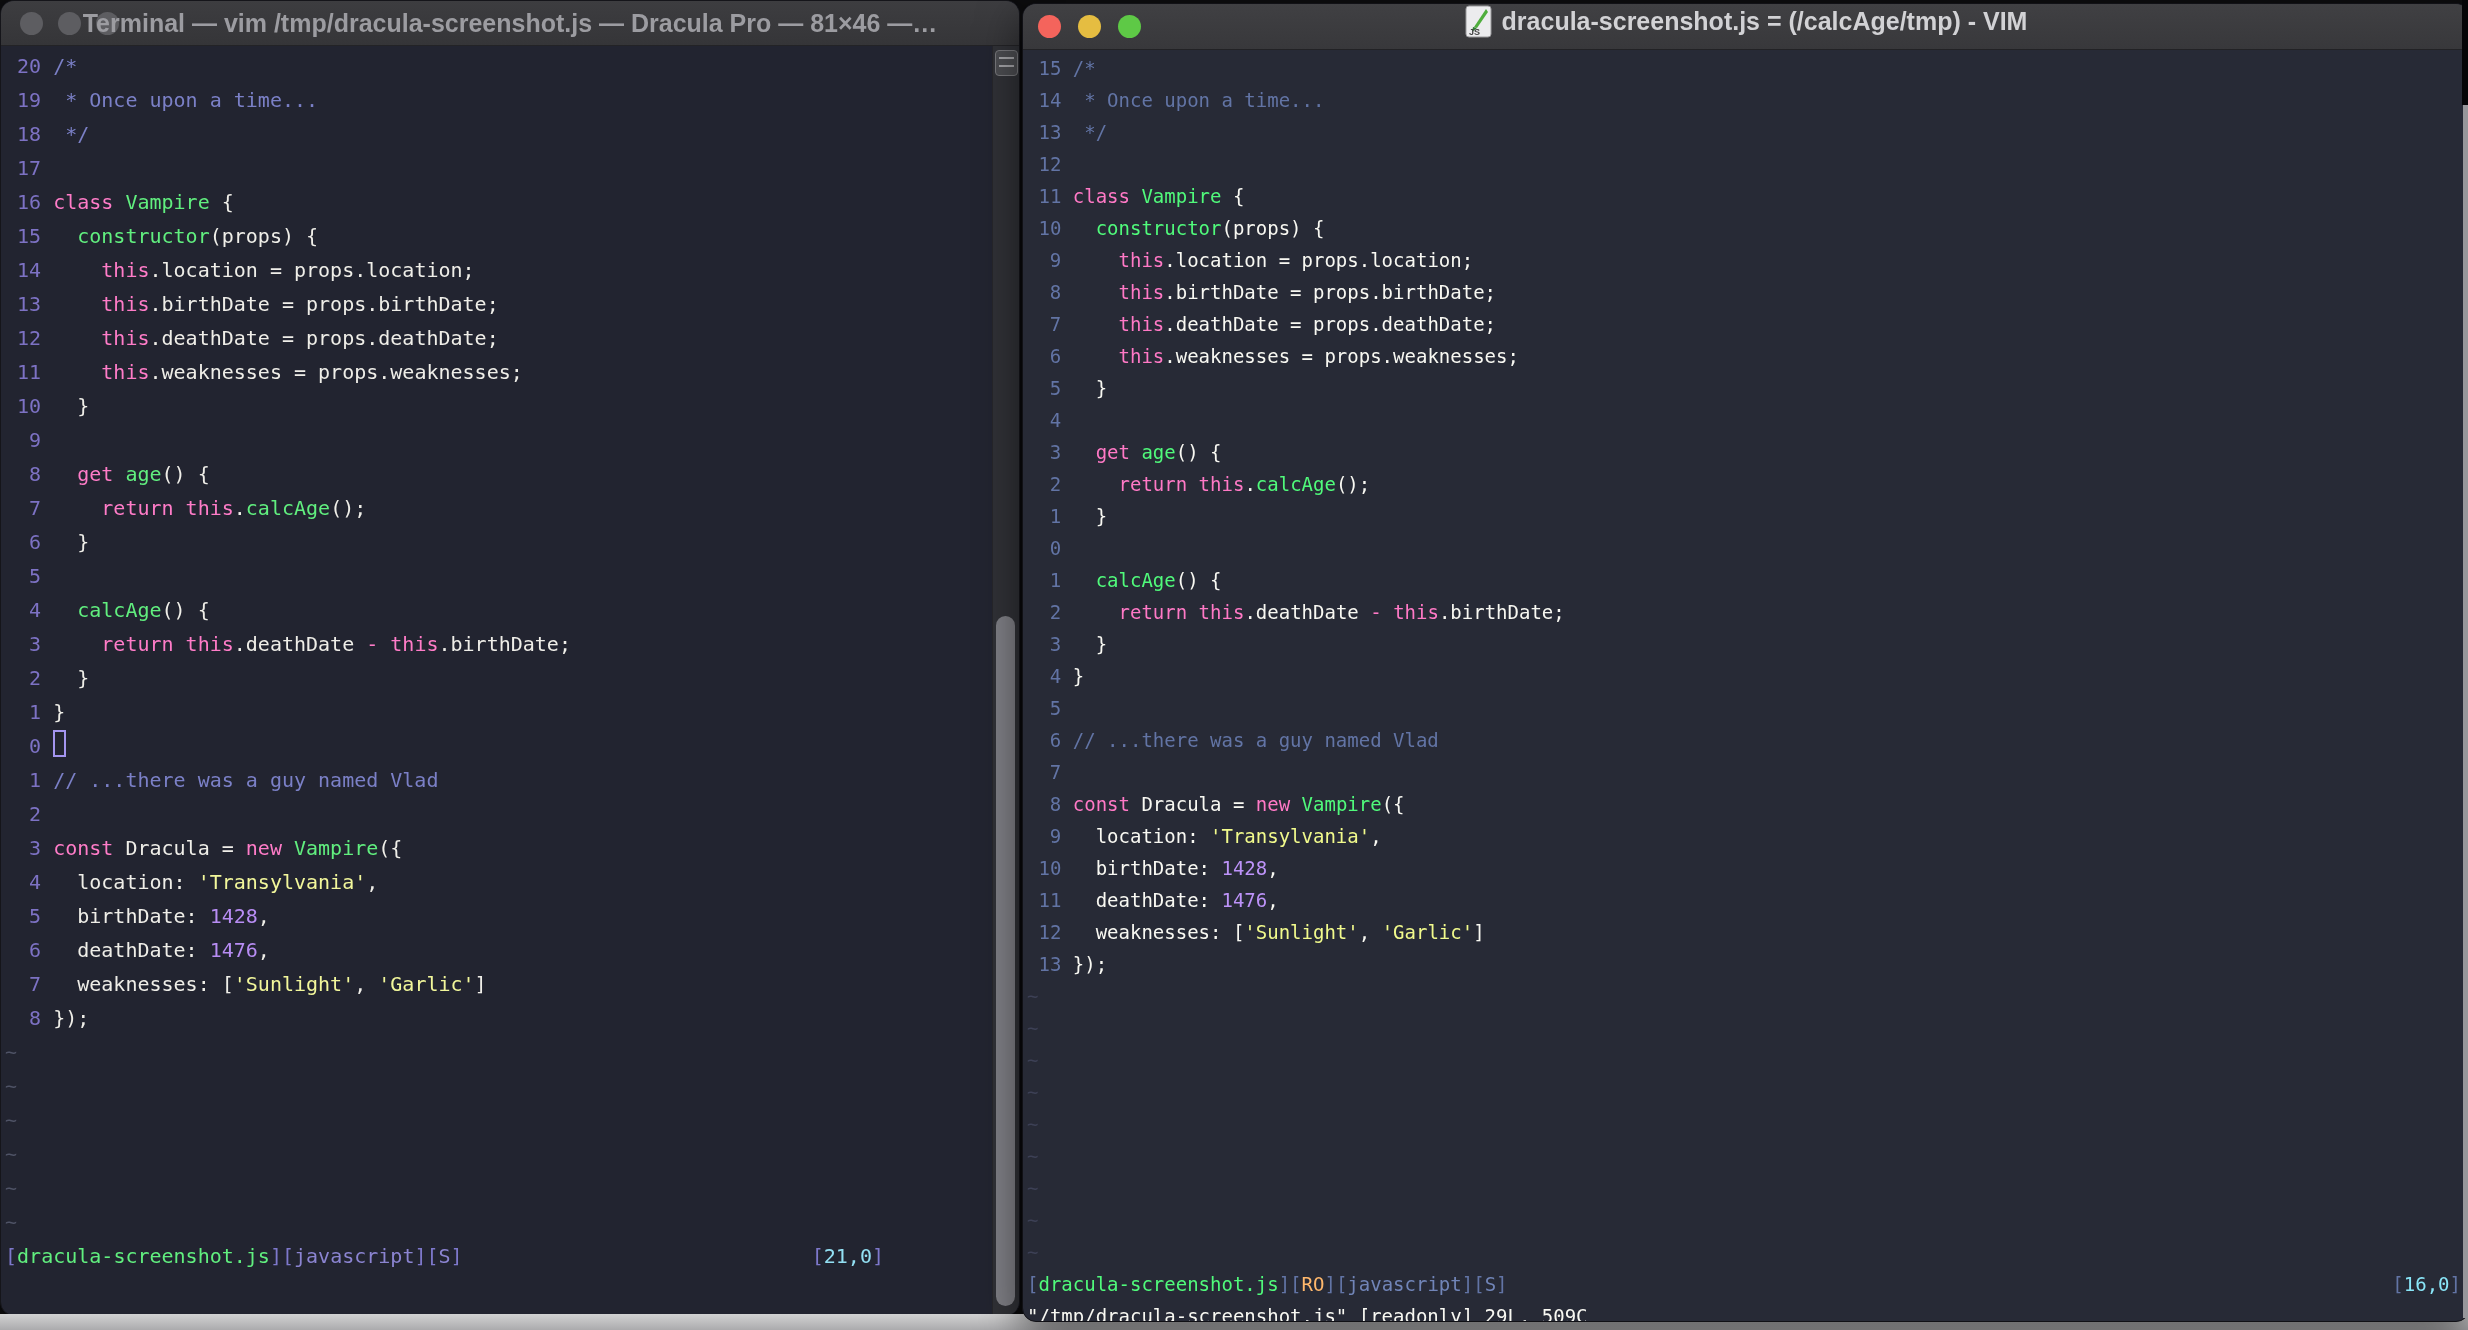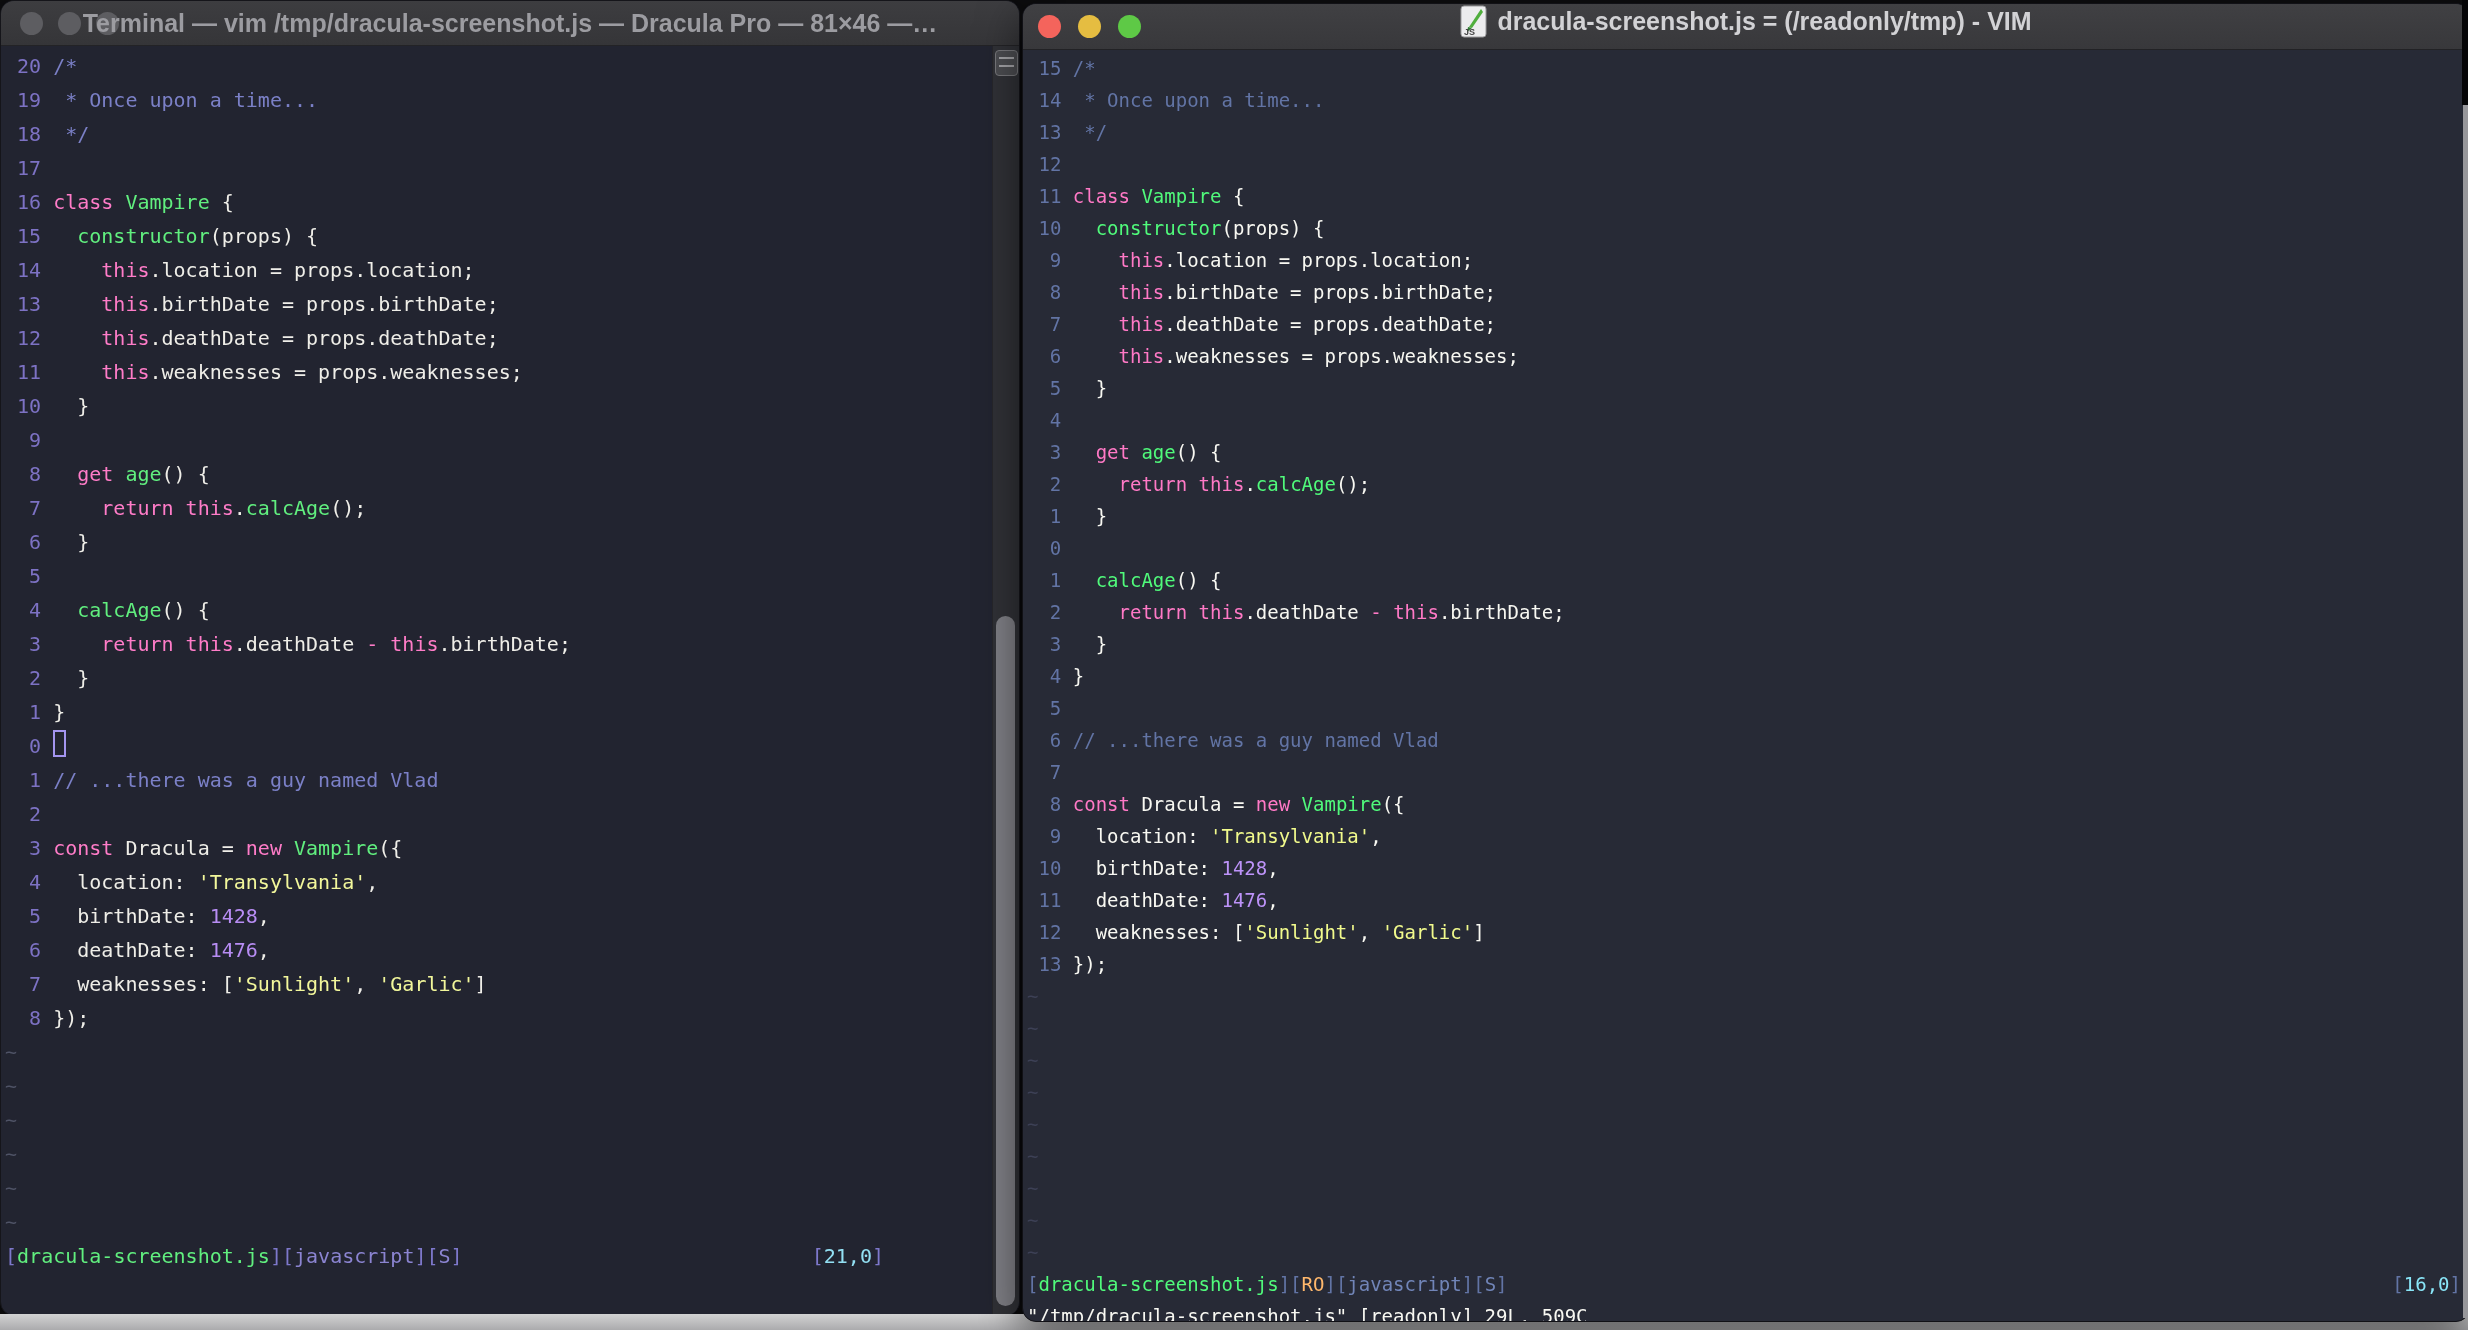--- a/index.html
+++ b/index.html
@@ -82,21 +82,21 @@
     <span class="traffic t1"></span>
     <span class="traffic t2"></span>
     <span class="traffic t3"></span>
     <div id="right-title-group">
       <svg class="icon-doc" viewBox="0 0 27 33">
         <rect x="1" y="1" width="25" height="31" rx="3" fill="#ececee" stroke="#9a9a9c"></rect>
         <path d="M21 4 L9 22 L12 23 L23 7 Z" fill="#4fae3d"></path>
         <path d="M8 22 l4 1 -5 4 z" fill="#2e7d32"></path>
         <text x="4" y="30" font-family="Liberation Sans, sans-serif" font-size="9" font-weight="bold" fill="#444">JS</text>
       </svg>
-      <div class="titletext">dracula-screenshot.js = (/readonly/tmp) - VIM</div>
+      <div class="titletext">dracula-screenshot.js = (/calcAge/tmp) - VIM</div>
     </div>
   </div>
   <div id="right-content"><div class="row"><span class="ln" style="color: rgb(98, 116, 165);">15</span><span><span style="color: rgb(98, 116, 165);">/*</span></span></div><div class="row"><span class="ln" style="color: rgb(98, 116, 165);">14</span><span><span style="color: rgb(98, 116, 165);"> * Once upon a time...</span></span></div><div class="row"><span class="ln" style="color: rgb(98, 116, 165);">13</span><span><span style="color: rgb(98, 116, 165);"> */</span></span></div><div class="row"><span class="ln" style="color: rgb(98, 116, 165);">12</span><span></span></div><div class="row"><span class="ln" style="color: rgb(98, 116, 165);">11</span><span><span style="color: rgb(255, 121, 198);">class</span><span style="color: rgb(248, 248, 242);"> </span><span style="color: rgb(80, 250, 123);">Vampire</span><span style="color: rgb(248, 248, 242);"> {</span></span></div><div class="row"><span class="ln" style="color: rgb(98, 116, 165);">10</span><span><span style="color: rgb(248, 248, 242);">  </span><span style="color: rgb(80, 250, 123);">constructor</span><span style="color: rgb(248, 248, 242);">(props) {</span></span></div><div class="row"><span class="ln" style="color: rgb(98, 116, 165);">9</span><span><span style="color: rgb(248, 248, 242);">    </span><span style="color: rgb(255, 121, 198);">this</span><span style="color: rgb(248, 248, 242);">.location = props.location;</span></span></div><div class="row"><span class="ln" style="color: rgb(98, 116, 165);">8</span><span><span style="color: rgb(248, 248, 242);">    </span><span style="color: rgb(255, 121, 198);">this</span><span style="color: rgb(248, 248, 242);">.birthDate = props.birthDate;</span></span></div><div class="row"><span class="ln" style="color: rgb(98, 116, 165);">7</span><span><span style="color: rgb(248, 248, 242);">    </span><span style="color: rgb(255, 121, 198);">this</span><span style="color: rgb(248, 248, 242);">.deathDate = props.deathDate;</span></span></div><div class="row"><span class="ln" style="color: rgb(98, 116, 165);">6</span><span><span style="color: rgb(248, 248, 242);">    </span><span style="color: rgb(255, 121, 198);">this</span><span style="color: rgb(248, 248, 242);">.weaknesses = props.weaknesses;</span></span></div><div class="row"><span class="ln" style="color: rgb(98, 116, 165);">5</span><span><span style="color: rgb(248, 248, 242);">  }</span></span></div><div class="row"><span class="ln" style="color: rgb(98, 116, 165);">4</span><span></span></div><div class="row"><span class="ln" style="color: rgb(98, 116, 165);">3</span><span><span style="color: rgb(248, 248, 242);">  </span><span style="color: rgb(255, 121, 198);">get</span><span style="color: rgb(248, 248, 242);"> </span><span style="color: rgb(80, 250, 123);">age</span><span style="color: rgb(248, 248, 242);">() {</span></span></div><div class="row"><span class="ln" style="color: rgb(98, 116, 165);">2</span><span><span style="color: rgb(248, 248, 242);">    </span><span style="color: rgb(255, 121, 198);">return</span><span style="color: rgb(248, 248, 242);"> </span><span style="color: rgb(255, 121, 198);">this</span><span style="color: rgb(248, 248, 242);">.</span><span style="color: rgb(80, 250, 123);">calcAge</span><span style="color: rgb(248, 248, 242);">();</span></span></div><div class="row"><span class="ln" style="color: rgb(98, 116, 165);">1</span><span><span style="color: rgb(248, 248, 242);">  }</span></span></div><div class="row"><span class="ln" style="color: rgb(98, 116, 165);">0</span><span></span></div><div class="row"><span class="ln" style="color: rgb(98, 116, 165);">1</span><span><span style="color: rgb(248, 248, 242);">  </span><span style="color: rgb(80, 250, 123);">calcAge</span><span style="color: rgb(248, 248, 242);">() {</span></span></div><div class="row"><span class="ln" style="color: rgb(98, 116, 165);">2</span><span><span style="color: rgb(248, 248, 242);">    </span><span style="color: rgb(255, 121, 198);">return</span><span style="color: rgb(248, 248, 242);"> </span><span style="color: rgb(255, 121, 198);">this</span><span style="color: rgb(248, 248, 242);">.deathDate </span><span style="color: rgb(255, 121, 198);">-</span><span style="color: rgb(248, 248, 242);"> </span><span style="color: rgb(255, 121, 198);">this</span><span style="color: rgb(248, 248, 242);">.birthDate;</span></span></div><div class="row"><span class="ln" style="color: rgb(98, 116, 165);">3</span><span><span style="color: rgb(248, 248, 242);">  }</span></span></div><div class="row"><span class="ln" style="color: rgb(98, 116, 165);">4</span><span><span style="color: rgb(248, 248, 242);">}</span></span></div><div class="row"><span class="ln" style="color: rgb(98, 116, 165);">5</span><span></span></div><div class="row"><span class="ln" style="color: rgb(98, 116, 165);">6</span><span><span style="color: rgb(98, 116, 165);">// ...there was a guy named Vlad</span></span></div><div class="row"><span class="ln" style="color: rgb(98, 116, 165);">7</span><span></span></div><div class="row"><span class="ln" style="color: rgb(98, 116, 165);">8</span><span><span style="color: rgb(255, 121, 198);">const</span><span style="color: rgb(248, 248, 242);"> Dracula = </span><span style="color: rgb(255, 121, 198);">new</span><span style="color: rgb(248, 248, 242);"> </span><span style="color: rgb(80, 250, 123);">Vampire</span><span style="color: rgb(248, 248, 242);">({</span></span></div><div class="row"><span class="ln" style="color: rgb(98, 116, 165);">9</span><span><span style="color: rgb(248, 248, 242);">  location: </span><span style="color: rgb(241, 250, 140);">'Transylvania'</span><span style="color: rgb(248, 248, 242);">,</span></span></div><div class="row"><span class="ln" style="color: rgb(98, 116, 165);">10</span><span><span style="color: rgb(248, 248, 242);">  birthDate: </span><span style="color: rgb(189, 147, 249);">1428</span><span style="color: rgb(248, 248, 242);">,</span></span></div><div class="row"><span class="ln" style="color: rgb(98, 116, 165);">11</span><span><span style="color: rgb(248, 248, 242);">  deathDate: </span><span style="color: rgb(189, 147, 249);">1476</span><span style="color: rgb(248, 248, 242);">,</span></span></div><div class="row"><span class="ln" style="color: rgb(98, 116, 165);">12</span><span><span style="color: rgb(248, 248, 242);">  weaknesses: [</span><span style="color: rgb(241, 250, 140);">'Sunlight'</span><span style="color: rgb(248, 248, 242);">, </span><span style="color: rgb(241, 250, 140);">'Garlic'</span><span style="color: rgb(248, 248, 242);">]</span></span></div><div class="row"><span class="ln" style="color: rgb(98, 116, 165);">13</span><span><span style="color: rgb(248, 248, 242);">});</span></span></div><div class="row"><span style="color: rgb(61, 65, 86);">~</span></div><div class="row"><span style="color: rgb(61, 65, 86);">~</span></div><div class="row"><span style="color: rgb(61, 65, 86);">~</span></div><div class="row"><span style="color: rgb(61, 65, 86);">~</span></div><div class="row"><span style="color: rgb(61, 65, 86);">~</span></div><div class="row"><span style="color: rgb(61, 65, 86);">~</span></div><div class="row"><span style="color: rgb(61, 65, 86);">~</span></div><div class="row"><span style="color: rgb(61, 65, 86);">~</span></div><div class="row"><span style="color: rgb(61, 65, 86);">~</span></div><div class="row statusline"><span style="color: rgb(98, 116, 165);">[</span><span style="color: rgb(80, 250, 123);">dracula-screenshot.js</span><span style="color: rgb(98, 116, 165);">][</span><span style="color: rgb(255, 184, 108);">RO</span><span style="color: rgb(98, 116, 165);">][</span><span style="color: rgb(113, 133, 184);">javascript</span><span style="color: rgb(98, 116, 165);">][</span><span style="color: rgb(113, 133, 184);">S</span><span style="color: rgb(98, 116, 165);">]</span><span class="status-right" id="right-status-right"><span style="color: rgb(98, 116, 165);">[</span><span style="color: rgb(137, 230, 248);">16,0</span><span style="color: rgb(98, 116, 165);">]</span></span></div><div class="row cmdline" style="color: rgb(248, 248, 242);">"/tmp/dracula-screenshot.js" [readonly] 29L, 509C</div></div>
 </div>
 
 <div id="edge-black"></div>
 <div id="edge-light"></div>
 
 <div id="desktop-strip">
   

